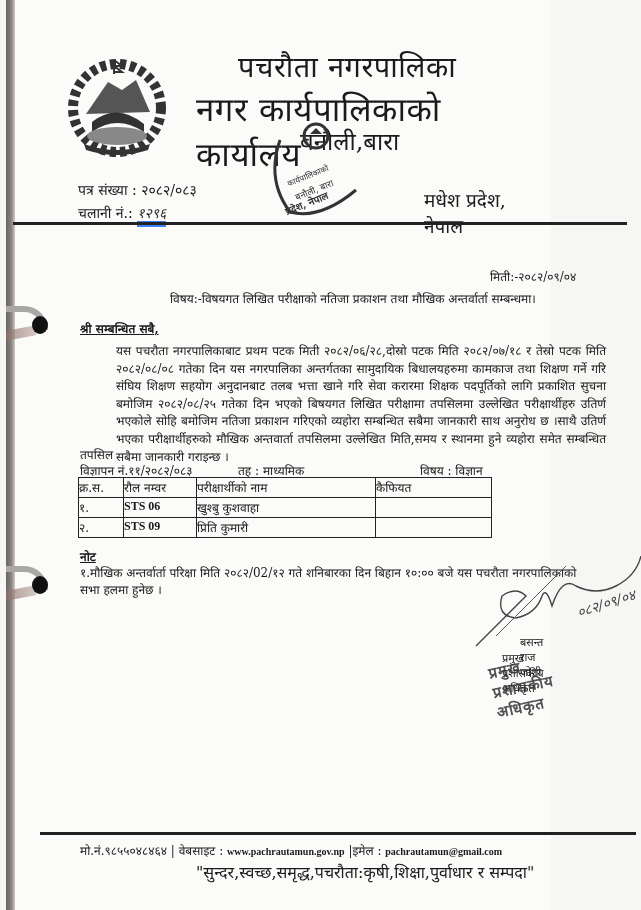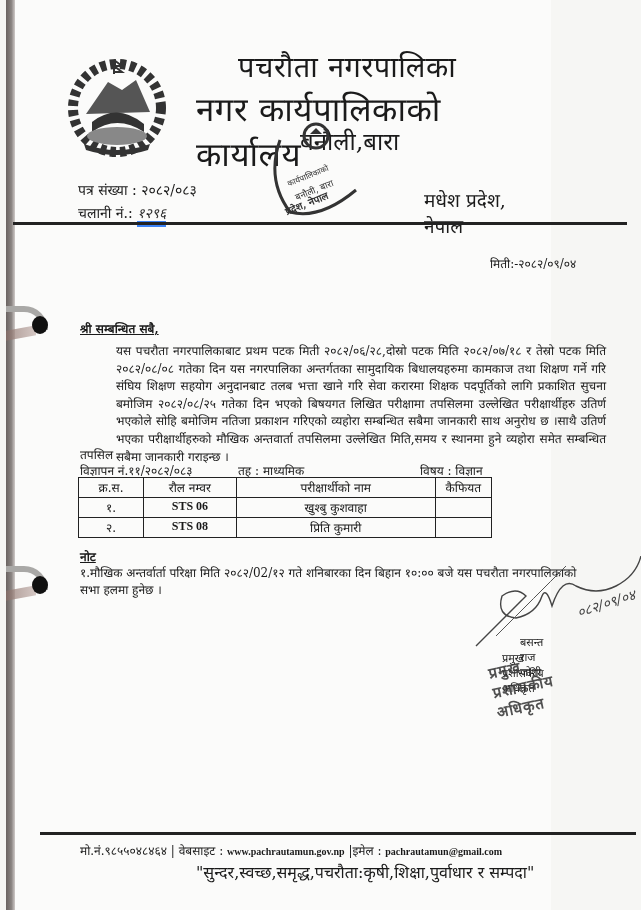--- a/index.html
+++ b/index.html
@@ -15,30 +15,30 @@
   .title1 { position:absolute; left:232px; top:46px; font-size:29px; letter-spacing:0.5px; }
   .title2 { position:absolute; left:190px; top:86px; font-size:33px; letter-spacing:0.5px; }
   .address { position:absolute; left:294px; top:124px; font-size:24px; }
   .stamp { position:absolute; left:254px; top:120px; width:112px; height:100px; }
   .patra { position:absolute; left:72px; top:180px; font-size:14px;text-align:center; }
   .chalani { position:absolute; left:72px; top:203px; font-size:14px; }
   .chalani .hand { font-family:"DejaVu Serif", serif; font-style:italic; color:#333; border-bottom:6px solid #3b82f6; }
   .province { position:absolute; left:418px; top:187px; font-size:19px; }
   .hr-top { position:absolute; left:7px; top:222px; width:614px; height:3px; background:#222; }
 
-  .date { position:absolute; left:484px; top:255px; font-size:12px; }
+  .date { position:absolute; left:484px; top:268px; font-size:12px; }
   .subject { position:absolute; left:164px; top:290px; font-size:12px; }
   .salutation { position:absolute; left:74px; top:320px; font-size:12px; text-decoration:underline; font-weight:bold; }
   .body-text { position:absolute; left:74px; top:343px; width:490px; font-size:12px; line-height:17.6px; text-align:justify;margin-left:36px; }
   .tapasil { position:absolute; left:74px; top:446px; font-size:12px; }
   .adv-row { position:absolute; left:74px; top:462px; width:412px; font-size:12px; }
   .adv-row span { position:absolute; top:0; white-space:nowrap; }
 
   table.result { position:absolute; left:72px; top:477px; width:414px; border-collapse:collapse; font-size:12px; }
-  table.result td, table.result th { border:1.3px solid #222; padding:1px 10px; height:15px; text-align:center; font-weight:normal; vertical-align:top; }
+  table.result td, table.result th { border:1.3px solid #222; padding:1px 0; height:15px; text-align:left; font-weight:normal; vertical-align:top; }
   table.result td.roll { font-family:Liberation Serif, serif; font-weight:bold; }
   .col1 { width:44px; } .col2 { width:72px;margin-left:16px; } .col3 { width:178px; }
 
   .note-title { position:absolute; left:74px; top:548px; font-size:12px; text-decoration:underline; font-weight:bold; }
   .note-text { position:absolute; left:74px; top:565px; width:500px; font-size:12px; line-height:17px; }
 
   .signature { position:absolute; left:460px; top:556px; width:180px; height:100px; }
   .sig-name { position:absolute; left:514px; top:634px; font-size:11px; }
   .sig-title { position:absolute; left:496px; top:650px; font-size:11px; }
   .sig-stamp { position:absolute; left:486px; top:656px; font-size:15px; color:#333; transform:rotate(-12deg); font-weight:bold; letter-spacing:1px; opacity:.85; }
@@ -92,20 +92,21 @@
     <span>२०८२/०८३</span>
   </div>
   <div class="chalani">
     <span>चलानी नं.:</span>
     <span class="hand">१२९६</span>
   </div>
   <div class="province">मधेश प्रदेश, नेपाल</div>
   <div class="hr-top"></div>
 
   <div class="date">मिती:-२०८२/०९/०४</div>
+  <div class="subject">विषय:-विषयगत लिखित परीक्षाको नतिजा प्रकाशन तथा मौखिक अन्तर्वार्ता सम्बन्धमा।</div>
   <div class="salutation">श्री सम्बन्धित सबै,</div>
   <div class="body-text">यस पचरौता नगरपालिकाबाट प्रथम पटक मिती २०८२/०६/२८,दोस्रो पटक मिति २०८२/०७/१८ र तेस्रो पटक मिति २०८२/०८/०८ गतेका दिन यस नगरपालिका अन्तर्गतका सामुदायिक बिधालयहरुमा कामकाज तथा शिक्षण गर्ने गरि संघिय शिक्षण सहयोग अनुदानबाट तलब भत्ता खाने गरि सेवा करारमा शिक्षक पदपूर्तिको लागि प्रकाशित सुचना बमोजिम २०८२/०८/२५ गतेका दिन भएको बिषयगत लिखित परीक्षामा तपसिलमा उल्लेखित परीक्षार्थीहरु उतिर्ण भएकोले सोहि बमोजिम नतिजा प्रकाशन गरिएको व्यहोरा सम्बन्धित सबैमा जानकारी साथ अनुरोध छ ।साथै उतिर्ण भएका परीक्षार्थीहरुको मौखिक अन्तवार्ता तपसिलमा उल्लेखित मिति,समय र स्थानमा हुने व्यहोरा समेत सम्बन्धित सबैमा जानकारी गराइन्छ ।</div>
 
   <div class="tapasil">तपसिल</div>
   <div class="adv-row">
     <span style="left:0">विज्ञापन नं.११/२०८२/०८३</span>
     <span style="left:158px">तह : माध्यमिक</span>
     <span style="left:340px">विषय : विज्ञान</span>
   </div>
 
@@ -118,21 +119,21 @@
       <th>कैफियत</th>
     </tr>
     <tr>
       <td>१.</td>
       <td class="roll">STS 06</td>
       <td>खुश्बु कुशवाहा</td>
       <td></td>
     </tr>
     <tr>
       <td>२.</td>
-      <td class="roll">STS 08</td>
+      <td class="roll">STS 09</td>
       <td>प्रिति कुमारी</td>
       <td></td>
     </tr>
   </tbody>
     </table>
 
   <div class="note-title">नोट</div>
   <div class="note-text">१.मौखिक अन्तर्वार्ता परिक्षा मिति २०८२/02/१२ गते शनिबारका दिन बिहान १०:०० बजे यस पचरौता नगरपालिकाको सभा हलमा हुनेछ ।</div>
 
   <svg class="signature" viewBox="0 0 180 100">

